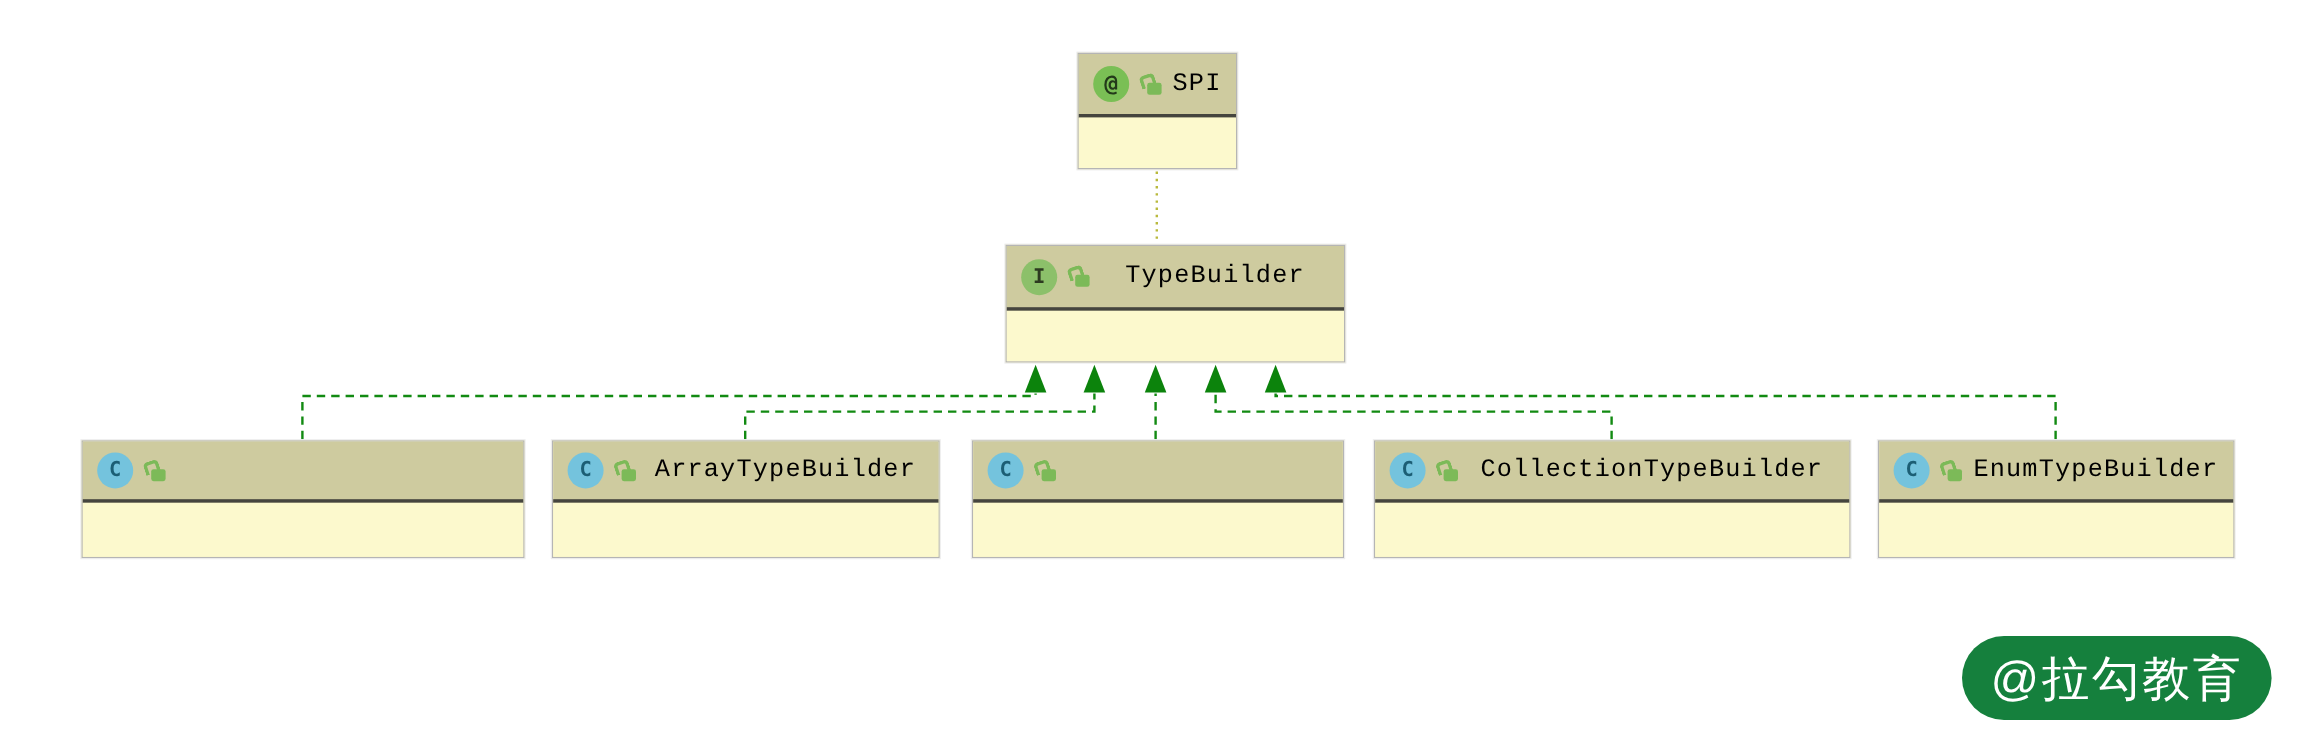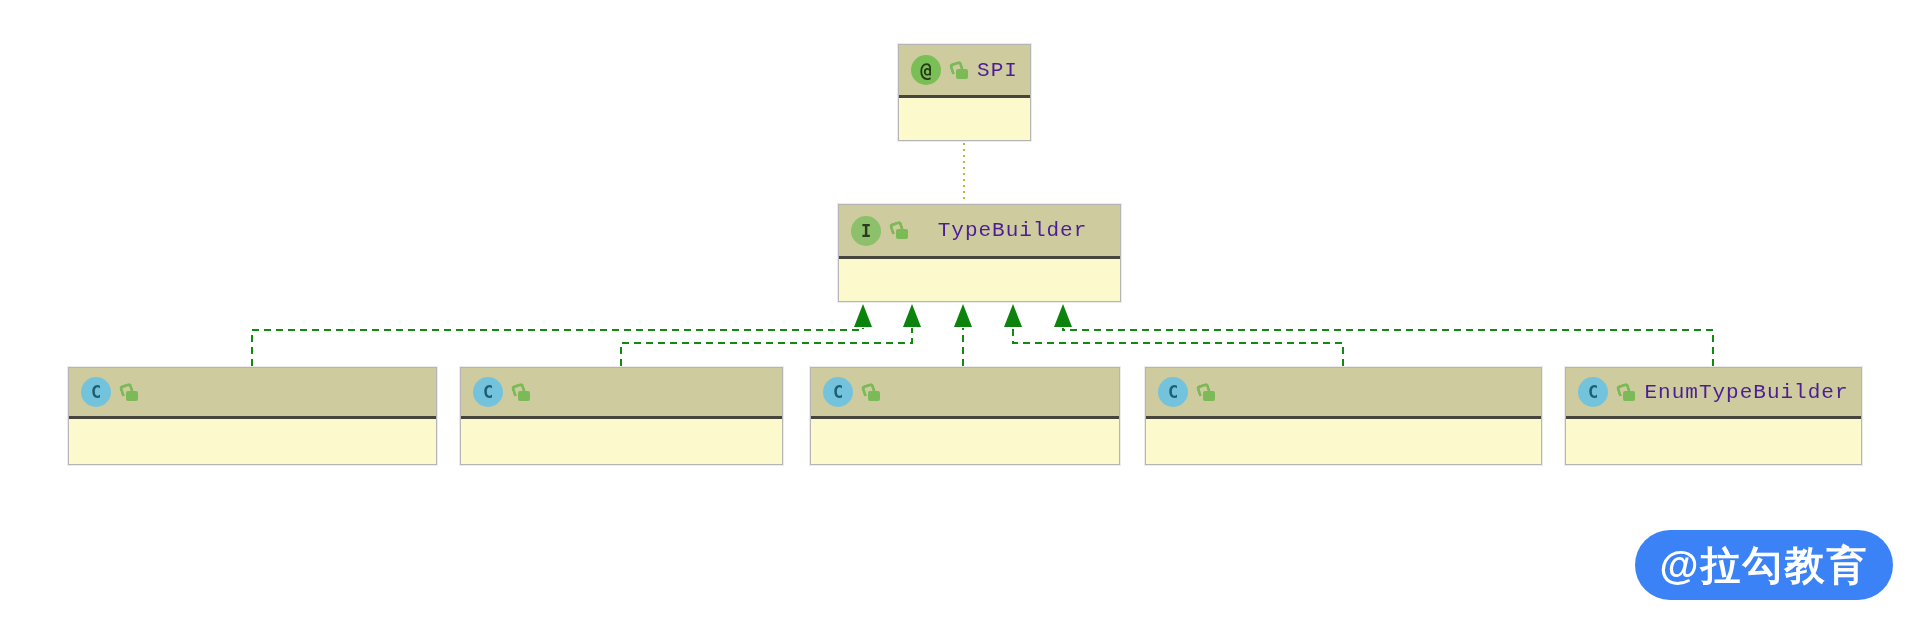--- a/index.html
+++ b/index.html
@@ -27,21 +27,21 @@
     padding: 0 12px;
     background: #cecb9f;
     border-bottom: 3px solid #45453e;
     box-sizing: border-box;
   }
   .node-title {
     flex: 1;
     text-align: center;
     font-size: 21px;
     letter-spacing: 1px;
-    color: #4c1d95;
+    color: #000000;
     white-space: nowrap;
   }
   .node-body { background: #fcf9cd; }
 
   
   .badge {
     width: 30px; height: 30px;
     border-radius: 50%;
     display: flex; align-items: center; justify-content: center;
     font-size: 17px;
@@ -74,26 +74,26 @@
   #edges { position: absolute; left: 0; top: 0; pointer-events: none; }
   .edge-realization { stroke: #128a12; stroke-width: 2; fill: none; stroke-dasharray: 7 5; }
   .edge-annotation  { stroke: #b9b93d; stroke-width: 2; fill: none; stroke-dasharray: 2 4; }
   .arrowhead { fill: #0c830c; stroke: none; }
 
   
   .watermark {
     position: absolute;
     left: 1635px; top: 530px;
     width: 258px; height: 70px;
-    background: #3b82f6;
+    background: #15803d;
     border-radius: 35px;
     display: flex; align-items: center; justify-content: center;
     font-family: "Liberation Sans", sans-serif;
     font-size: 40px;
-    font-weight: bold;
+    font-weight: normal;
     color: #ffffff;
     letter-spacing: 2px;
   }
 </style>
 </head>
 <body>
 
 <div id="canvas">
 
   <svg id="edges" width="1930" height="626">
@@ -151,20 +151,21 @@
     <div class="node-body" style="height:45px;"></div>
   </div>
 
   <div class="node" style="left:460px; top:367px; width:323px;">
     <div class="node-header" style="height:51px;">
       <span class="badge kind-class">C</span>
       <span class="lock">
           <span class="lock-shackle"></span>
           <span class="lock-body"></span>
         </span>
+      <span class="node-title">ArrayTypeBuilder</span>
     </div>
     <div class="node-body" style="height:45px;"></div>
   </div>
 
   <div class="node" style="left:810px; top:367px; width:310px;">
     <div class="node-header" style="height:51px;">
       <span class="badge kind-class">C</span>
       <span class="lock">
           <span class="lock-shackle"></span>
           <span class="lock-body"></span>
@@ -173,20 +174,21 @@
     <div class="node-body" style="height:45px;"></div>
   </div>
 
   <div class="node" style="left:1145px; top:367px; width:397px;">
     <div class="node-header" style="height:51px;">
       <span class="badge kind-class">C</span>
       <span class="lock">
           <span class="lock-shackle"></span>
           <span class="lock-body"></span>
         </span>
+      <span class="node-title">CollectionTypeBuilder</span>
     </div>
     <div class="node-body" style="height:45px;"></div>
   </div>
 
   <div class="node" style="left:1565px; top:367px; width:297px;">
     <div class="node-header" style="height:51px;">
       <span class="badge kind-class">C</span>
       <span class="lock">
           <span class="lock-shackle"></span>
           <span class="lock-body"></span>

